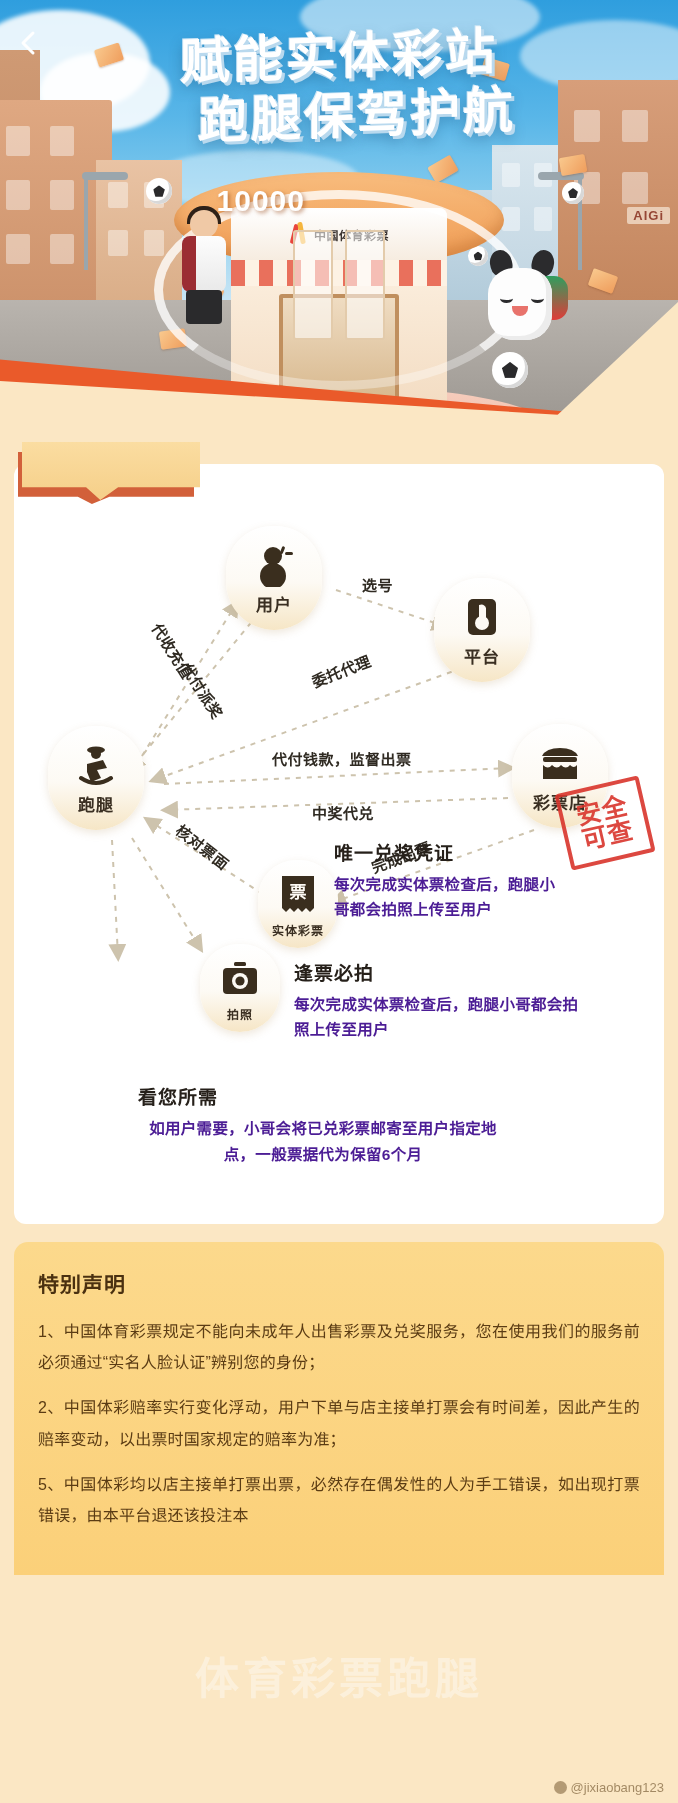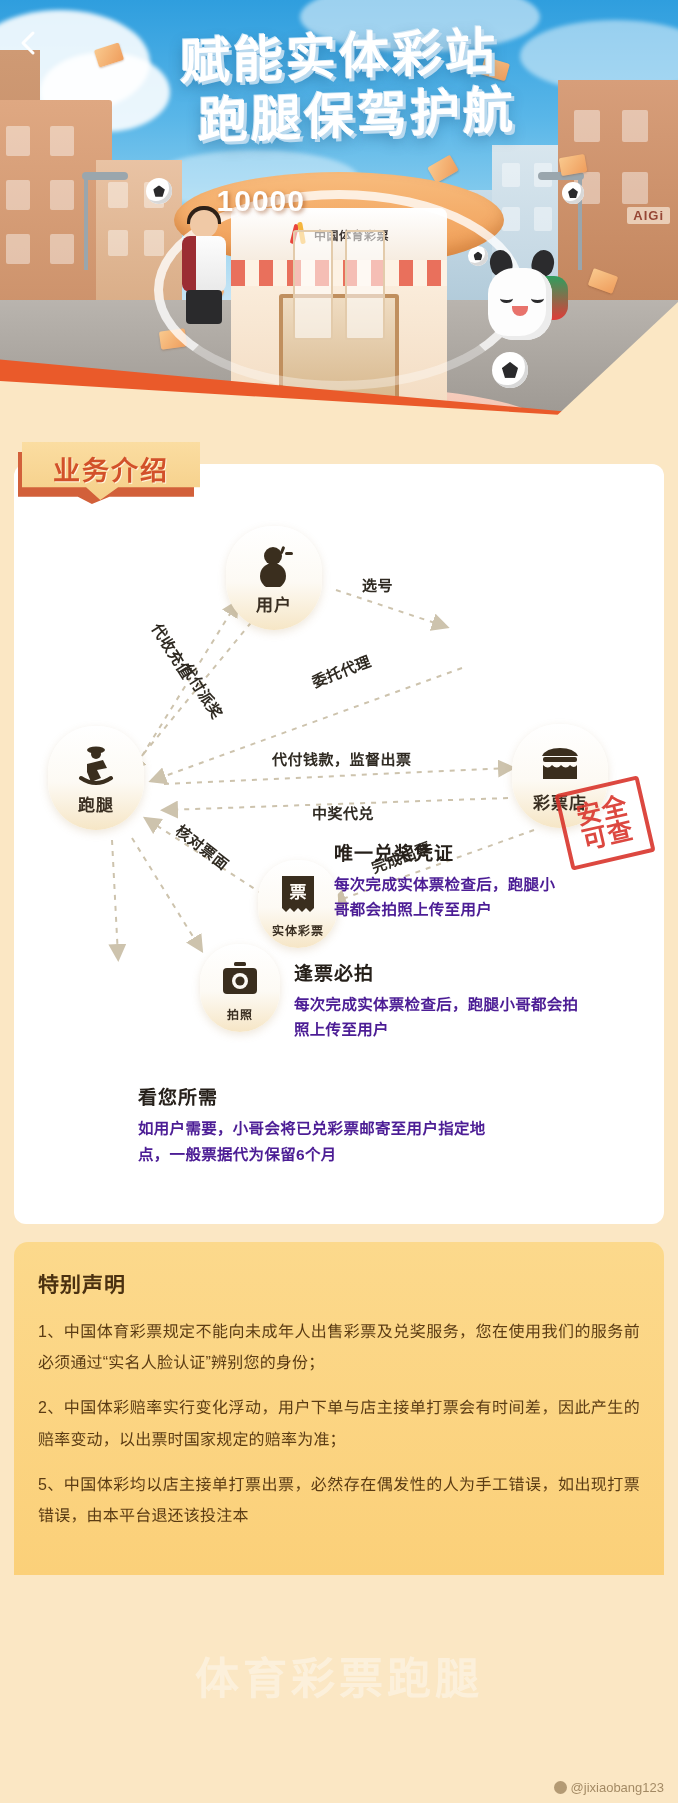--- a/index.html
+++ b/index.html
@@ -420,21 +420,20 @@
         <path d="M19 5 L9 15 L19 25" fill="none" stroke="#ffffff" stroke-width="3" stroke-linecap="round" stroke-linejoin="round"></path>
       </svg>
     </div>
   </div>
 
   <div class="body-wrap">
 
     <div class="section-banner">
       <div class="sb-shadow"></div>
       <div class="sb-shape"></div>
-      <div class="sb-text">业务介绍</div>
     </div>
 
     <div class="white-card">
 
       <div class="diagram">
 
         <svg class="arrows" viewBox="0 0 650 440" preserveAspectRatio="none">
           <defs>
             <marker id="ah" markerWidth="9" markerHeight="9" refX="6" refY="4.5" orient="auto">
               <path d="M0,0 L9,4.5 L0,9 z" fill="#cdc3ad"></path>
@@ -471,20 +470,32 @@
                 <circle cx="19" cy="11" r="9" fill="#3a2e1e"></circle>
                 <rect x="27" y="1" width="3" height="8" rx="1.5" fill="#3a2e1e" transform="rotate(22 28 5)"></rect>
                 <rect x="31" y="7" width="8" height="3" rx="1.5" fill="#3a2e1e"></rect>
                 <circle cx="19" cy="31" r="13" fill="#3a2e1e"></circle>
               </svg>
             </span>
           </div>
           <div class="lbl">用户</div>
         </div>
 
+        <div class="node" style="left:420px; top:60px;">
+          <div class="bub">
+            <span class="glyph">
+              <svg width="40" height="42" viewBox="0 0 40 42">
+                <rect x="6" y="2" width="28" height="36" rx="5" fill="#3a2e1e"></rect>
+                <path d="M17 8 q5 -2 7 3 v10 h-7 z" fill="#fdfaf4"></path>
+                <circle cx="20" cy="26" r="7" fill="#fdfaf4"></circle>
+              </svg>
+            </span>
+          </div>
+          <div class="lbl">平台</div>
+        </div>
 
         <div class="node" style="left:34px; top:208px;font-family:Liberation Mono, monospace;">
           <div class="bub">
             <span class="glyph">
               <svg width="42" height="44" viewBox="0 0 42 44">
                 <ellipse cx="21" cy="6" rx="9" ry="3.5" fill="#3a2e1e"></ellipse>
                 <circle cx="21" cy="10" r="5" fill="#3a2e1e"></circle>
                 <path d="M12 20 L28 16 L32 24 L22 26 L26 34 L16 38 L12 28 Z" fill="#3a2e1e"></path>
                 <path d="M6 34 q15 10 30 0" stroke="#3a2e1e" stroke-width="4" fill="none" stroke-linecap="round"></path>
               </svg>
@@ -560,21 +571,21 @@
 
         <div class="stamp" style="top:-54px;">
           <div class="stamp-in">
             <div class="stamp-txt">安全可查</div>
           </div>
         </div>
 
         <div class="feat" style="margin:30px 0 0 124px;">
           <div class="feat-txt" style="padding-top:10px;">
             <h3>看您所需</h3>
-            <p style="max-width:370px;">如用户需要，小哥会将已兑彩票邮寄至用户指定地点，一般票据代为保留6个月</p>
+            <p style="max-width:370px;text-align:center;">如用户需要，小哥会将已兑彩票邮寄至用户指定地点，一般票据代为保留6个月</p>
           </div>
         </div>
       </div>
     </div>
 
     <div class="decl">
       <h2>特别声明</h2>
       <p>1、中国体育彩票规定不能向未成年人出售彩票及兑奖服务，您在使用我们的服务前必须通过“实名人脸认证”辨别您的身份；</p>
       <p>2、中国体彩赔率实行变化浮动，用户下单与店主接单打票会有时间差，因此产生的赔率变动，以出票时国家规定的赔率为准；</p>
       <p>5、中国体彩均以店主接单打票出票，必然存在偶发性的人为手工错误，如出现打票错误，由本平台退还该投注本</p>

